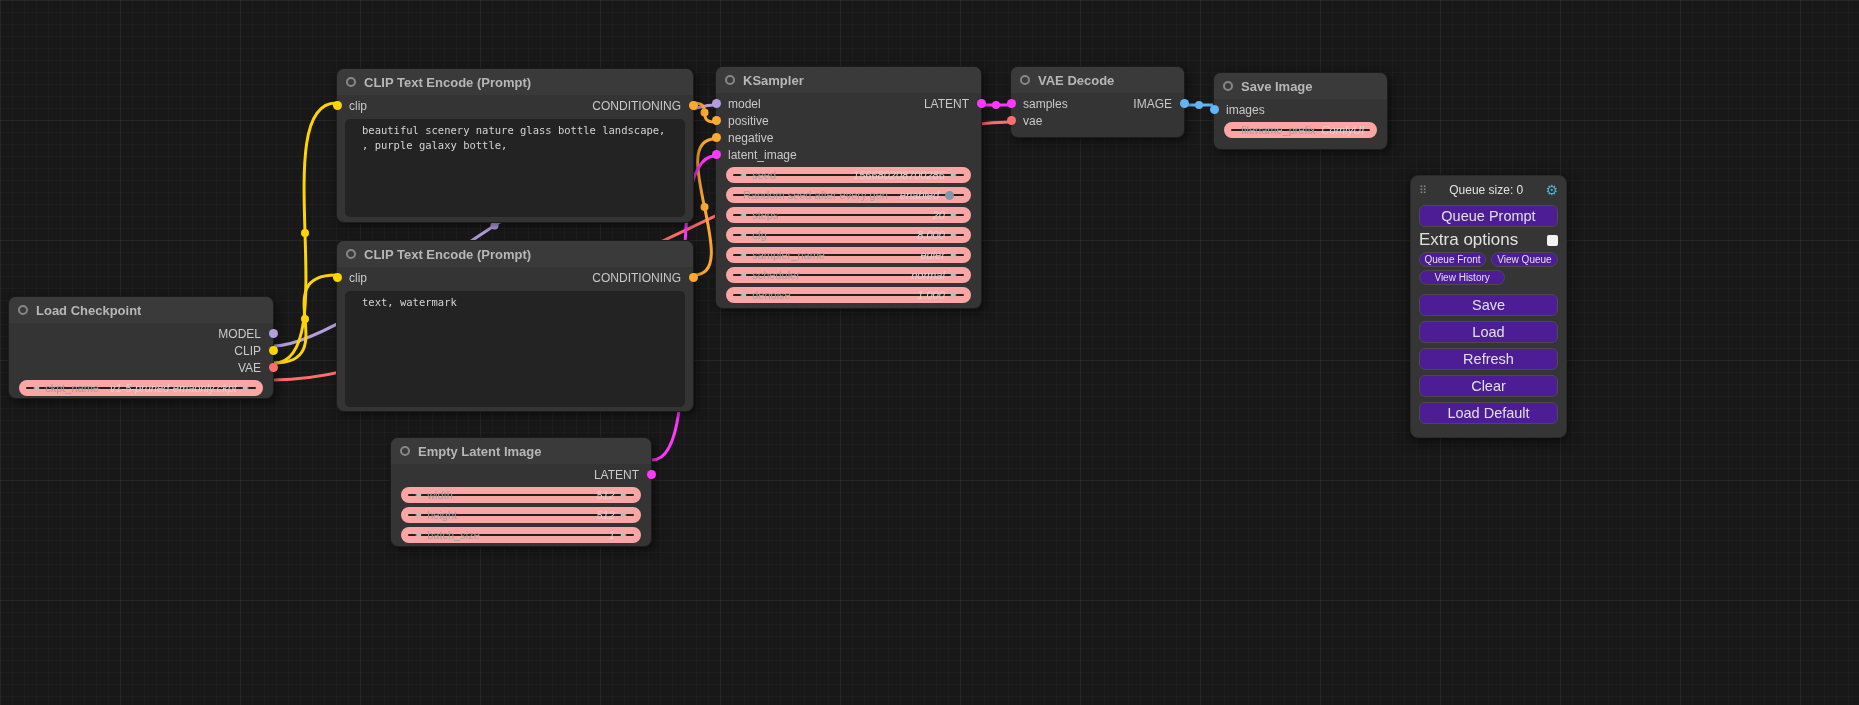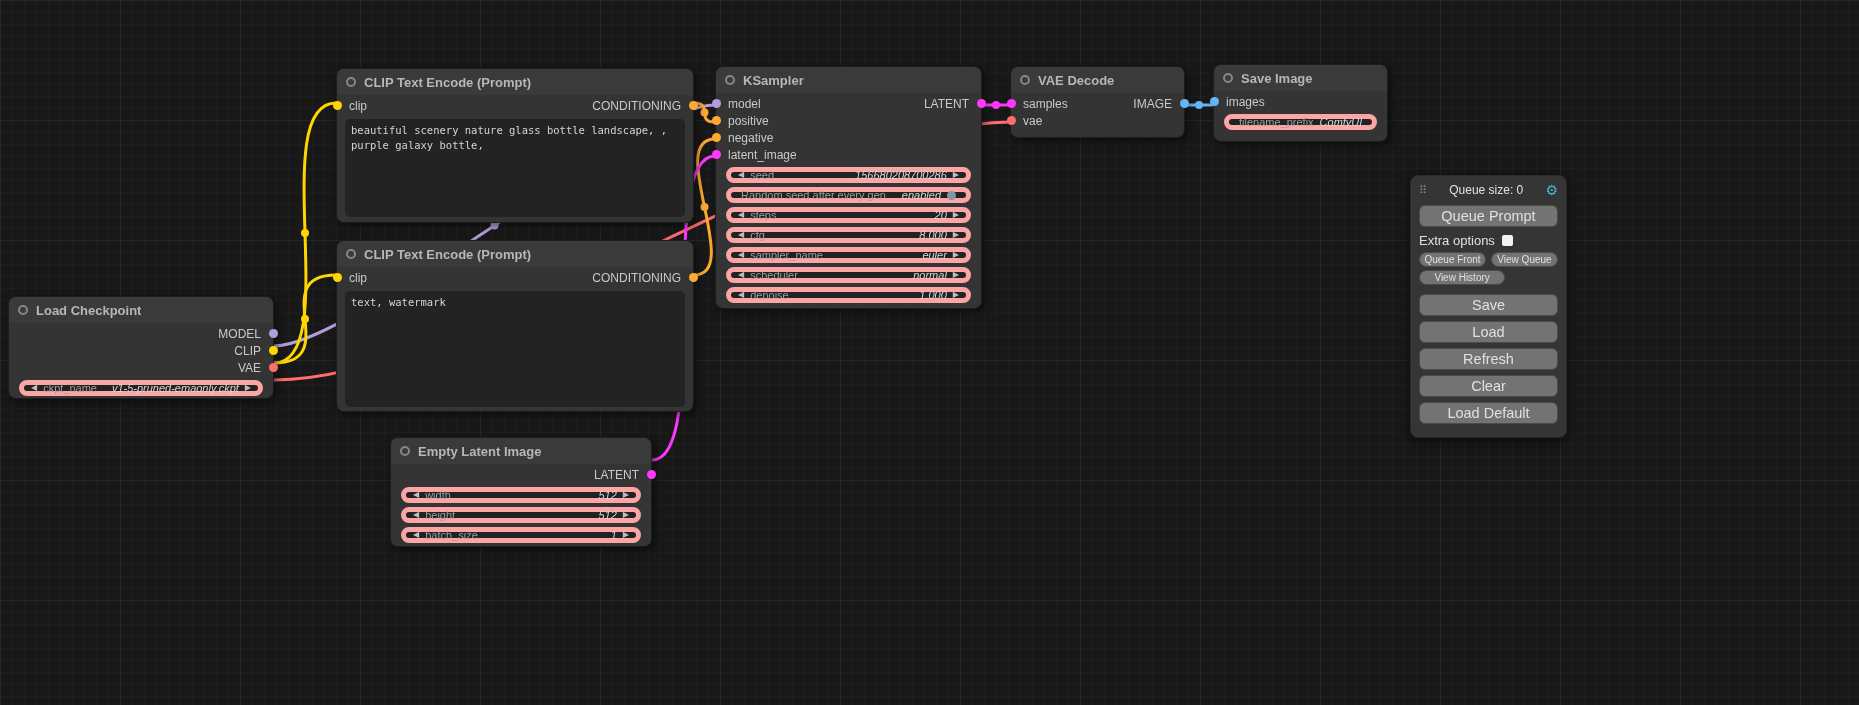--- a/index.html
+++ b/index.html
@@ -46,54 +46,54 @@
   .port.out{right:-4.5px;}
   .p-model{background:#B39DDB;}
   .p-clip{background:#FFD500;}
   .p-vae{background:#FF6E6E;}
   .p-cond{background:#FFA931;}
   .p-latent{background:#FF38FF;}
   .p-image{background:#64B5F6;}
 
   .widget{
     display:flex;align-items:center;height:16px;background:#222222;
-    border:5px solid #fca5a5;border-radius:9px;margin:4px 10px 0;
+    border:7px solid #fca5a5;border-radius:9px;margin:4px 10px 0;
     padding:0 7px;font-size:11px;color:#9e9e9e;box-sizing:border-box;
   }
   .widget .arrow{color:#bdbdbd;font-size:8px;line-height:16px;}
   .widget .wlabel{margin:0 6px;white-space:nowrap;}
   .widget .wvalue{margin-left:auto;margin-right:6px;color:#d6d6d6;white-space:nowrap;font-style:italic;}
   .widget.noarrow{padding:0 10px;}
   .widget.noarrow .wlabel{margin-left:0;}
   .toggle-dot{width:9px;height:9px;border-radius:50%;background:#8196a8;flex:0 0 auto;}
 
   .prompt{
-    background:#232323;border-radius:5px;margin:5px 8px;padding:4px 6px;
+    background:#232323;border-radius:5px;margin:5px 8px;padding:4px 17px;
     font-family:"DejaVu Sans Mono",monospace;font-size:10.5px;line-height:1.45;
     color:#d4d4d4;white-space:pre-wrap;overflow:hidden;box-sizing:border-box;
   }
 
   .queue-panel{
     position:absolute;left:1410px;top:175px;width:157px;z-index:3;
     background:#353535;border:1px solid #2a2a2a;border-radius:8px;
     box-shadow:0 3px 12px rgba(0,0,0,.6);padding:6px 8px 8px;box-sizing:border-box;
   }
   .qp-header{display:flex;align-items:center;margin-bottom:7px;}
   .drag-handle{color:#8a8a8a;font-size:11px;cursor:grab;}
   .queue-size{flex:1;text-align:center;font-size:12px;color:#e2e2e2;}
   .gear{color:#4fb0d8;font-size:14px;cursor:pointer;}
   .qp-btn{
-    display:block;width:100%;background:#737373;border:1px solid #4a4a4a;
+    display:block;width:100%;background:#4c1d95;border:1px solid #4a4a4a;
     color:#e0e0e0;border-radius:6px;cursor:pointer;font-family:inherit;
   }
   .qp-btn.big{height:22px;font-size:14.5px;margin-bottom:5px;padding:0;}
   .qp-btn.small{height:15px;font-size:10px;border-radius:8px;padding:0 4px;line-height:12px;}
   .extra-row{
-    display:flex;align-items:center;justify-content:flex-start;gap:7px;
-    height:16px;margin-bottom:4px;font-size:13px;color:#e0e0e0;
+    display:flex;align-items:center;justify-content:space-between;gap:7px;
+    height:16px;margin-bottom:4px;font-size:17px;color:#e0e0e0;
   }
   .checkbox{width:11px;height:11px;background:#f2f2f2;border-radius:2px;cursor:pointer;}
   .small-row{display:flex;gap:5px;margin-bottom:3px;}
   .small-row .qp-btn.small{flex:1;margin:0;}
   .small-row.center{justify-content:flex-start;margin-bottom:9px;}
   .small-row.center .qp-btn.small{flex:0 0 62%;}
 </style>
 </head>
 <body>
 
@@ -291,21 +291,21 @@
         <span class="out-label">IMAGE</span>
         <span class="port out p-image"></span>
       </div>
       <div class="slot-row">
         <span class="port in p-vae"></span>
         <span>vae</span>
       </div>
     </div>
   </div>
 
-  <div class="node" style="left:1213px;top:64px;width:175px;height:78px;">
+  <div class="node" style="left:1213px;top:72px;width:175px;height:78px;">
     <div class="node-header">
       <span class="title-dot"></span>
       <span class="node-title">Save Image</span>
     </div>
     <div class="slots tight">
       <div class="slot-row">
         <span class="port in p-image"></span>
         <span>images</span>
       </div>
     </div>

